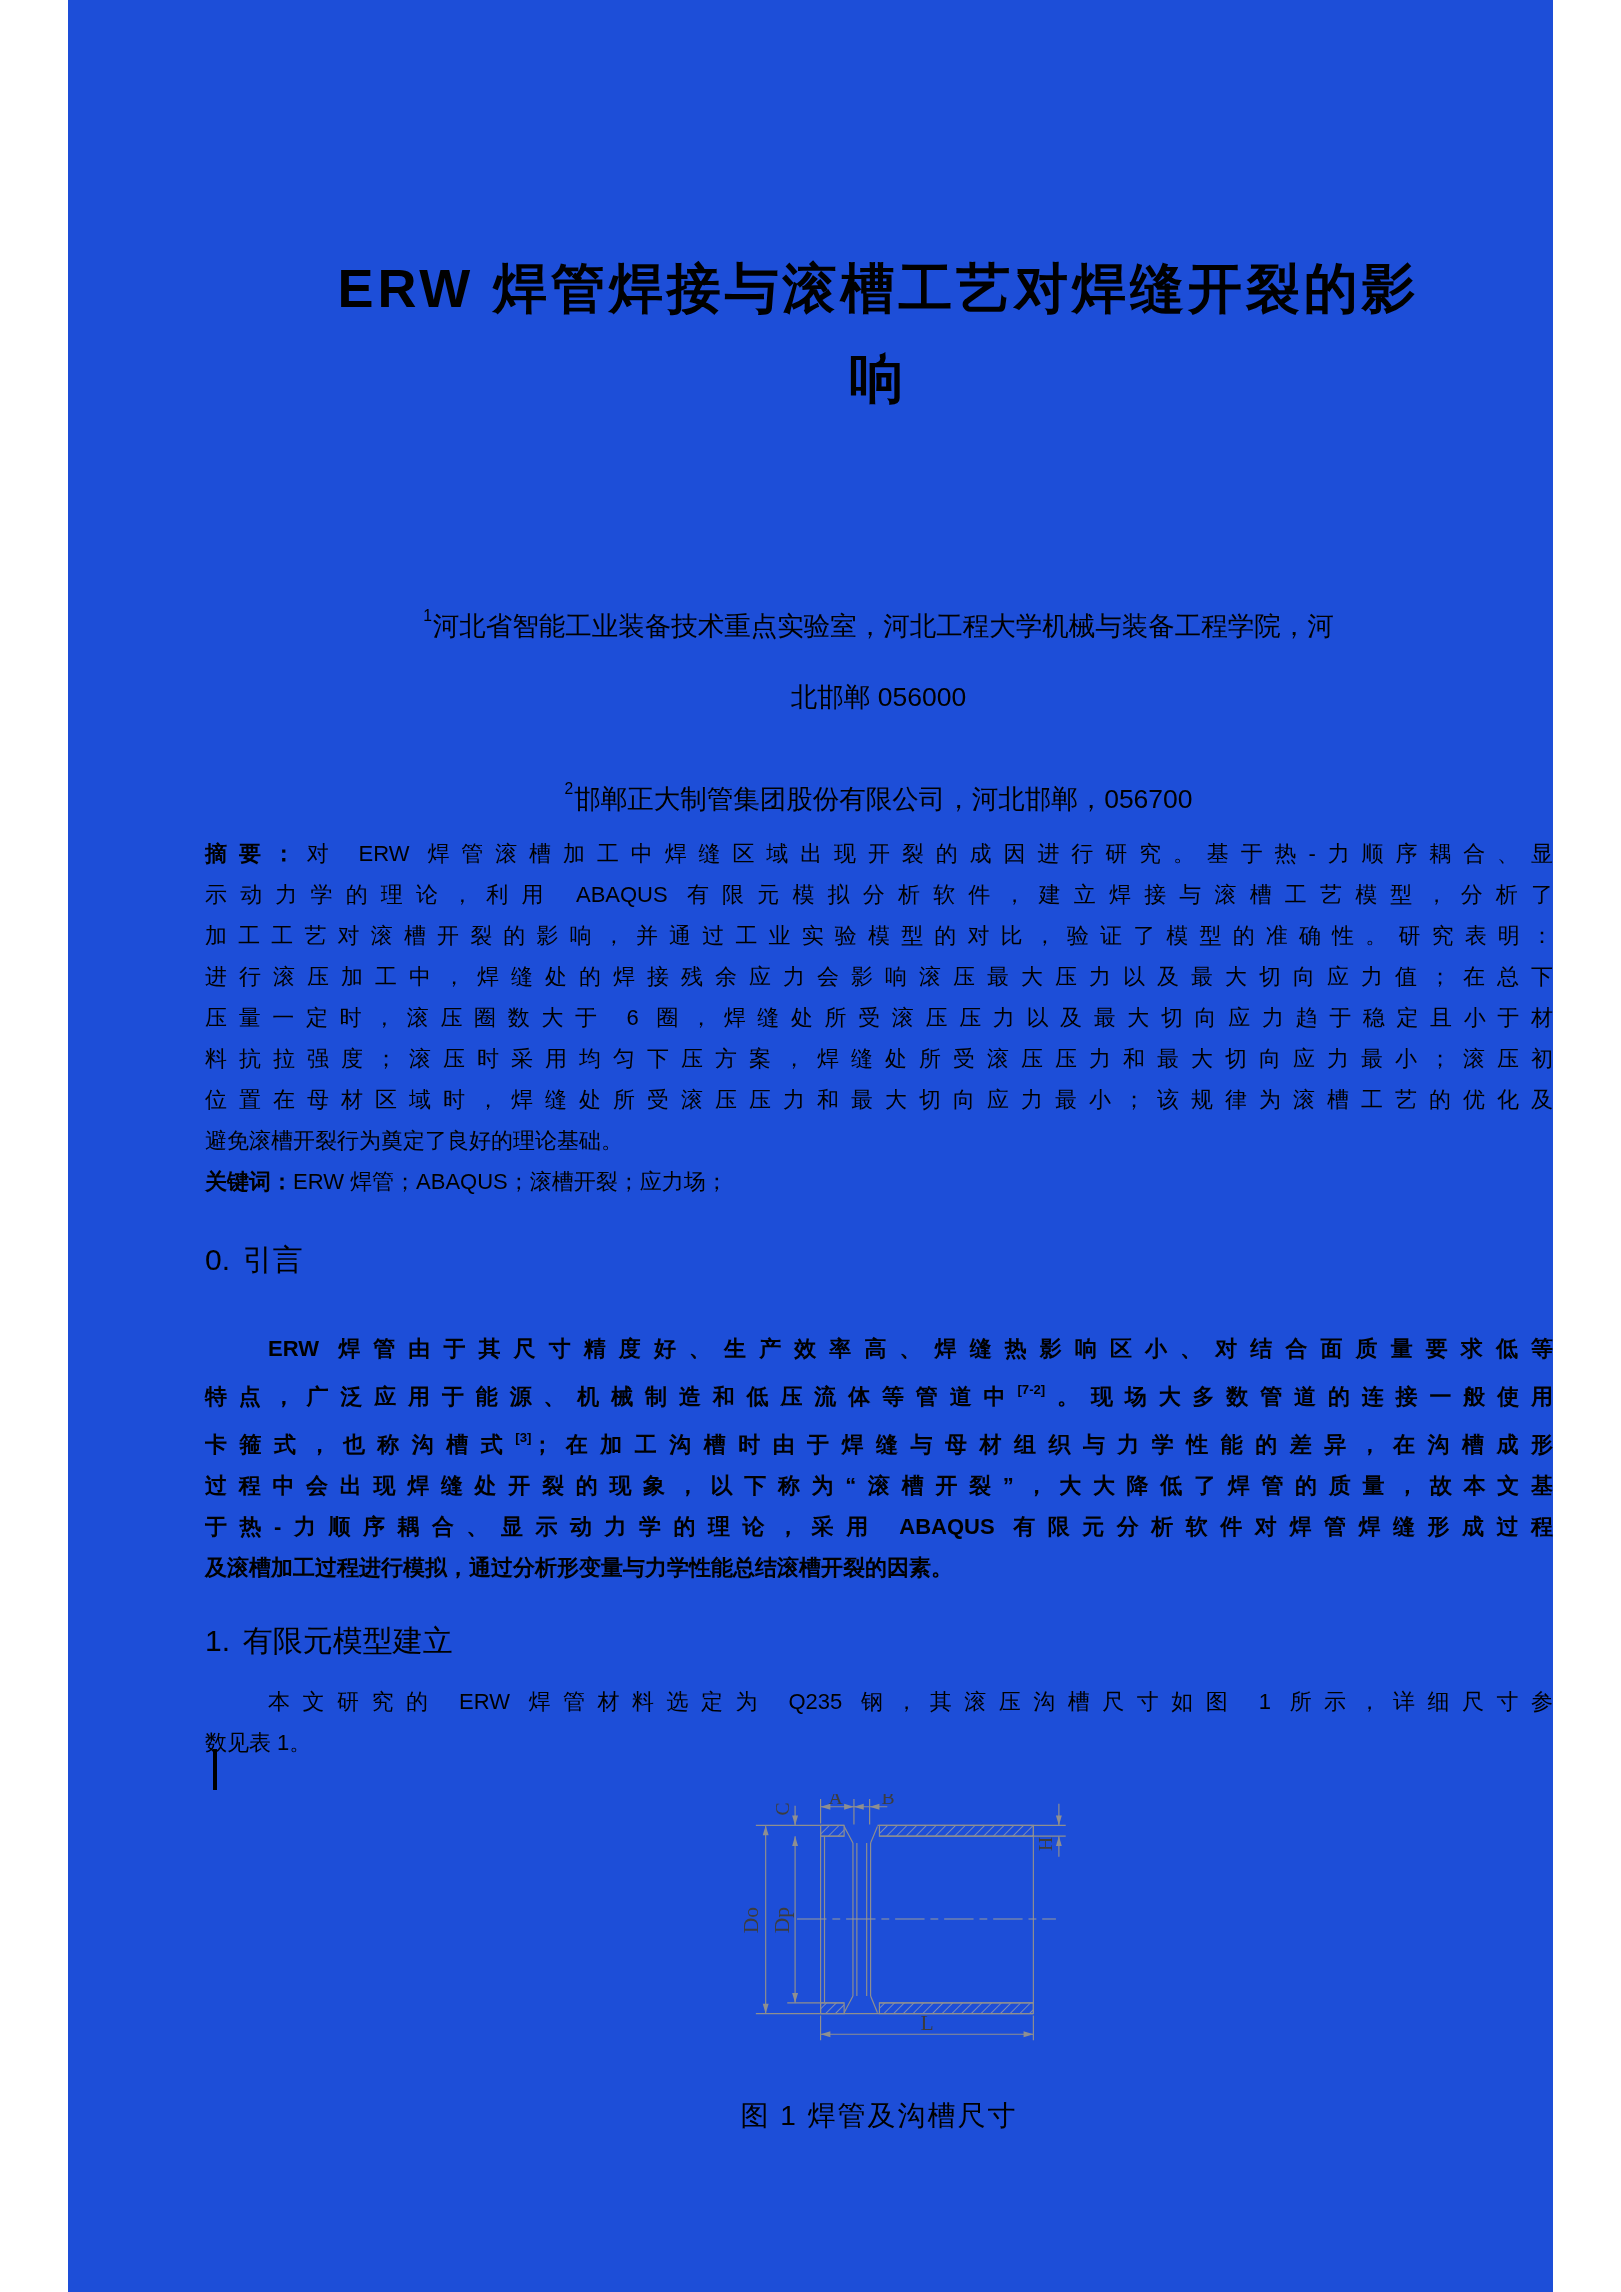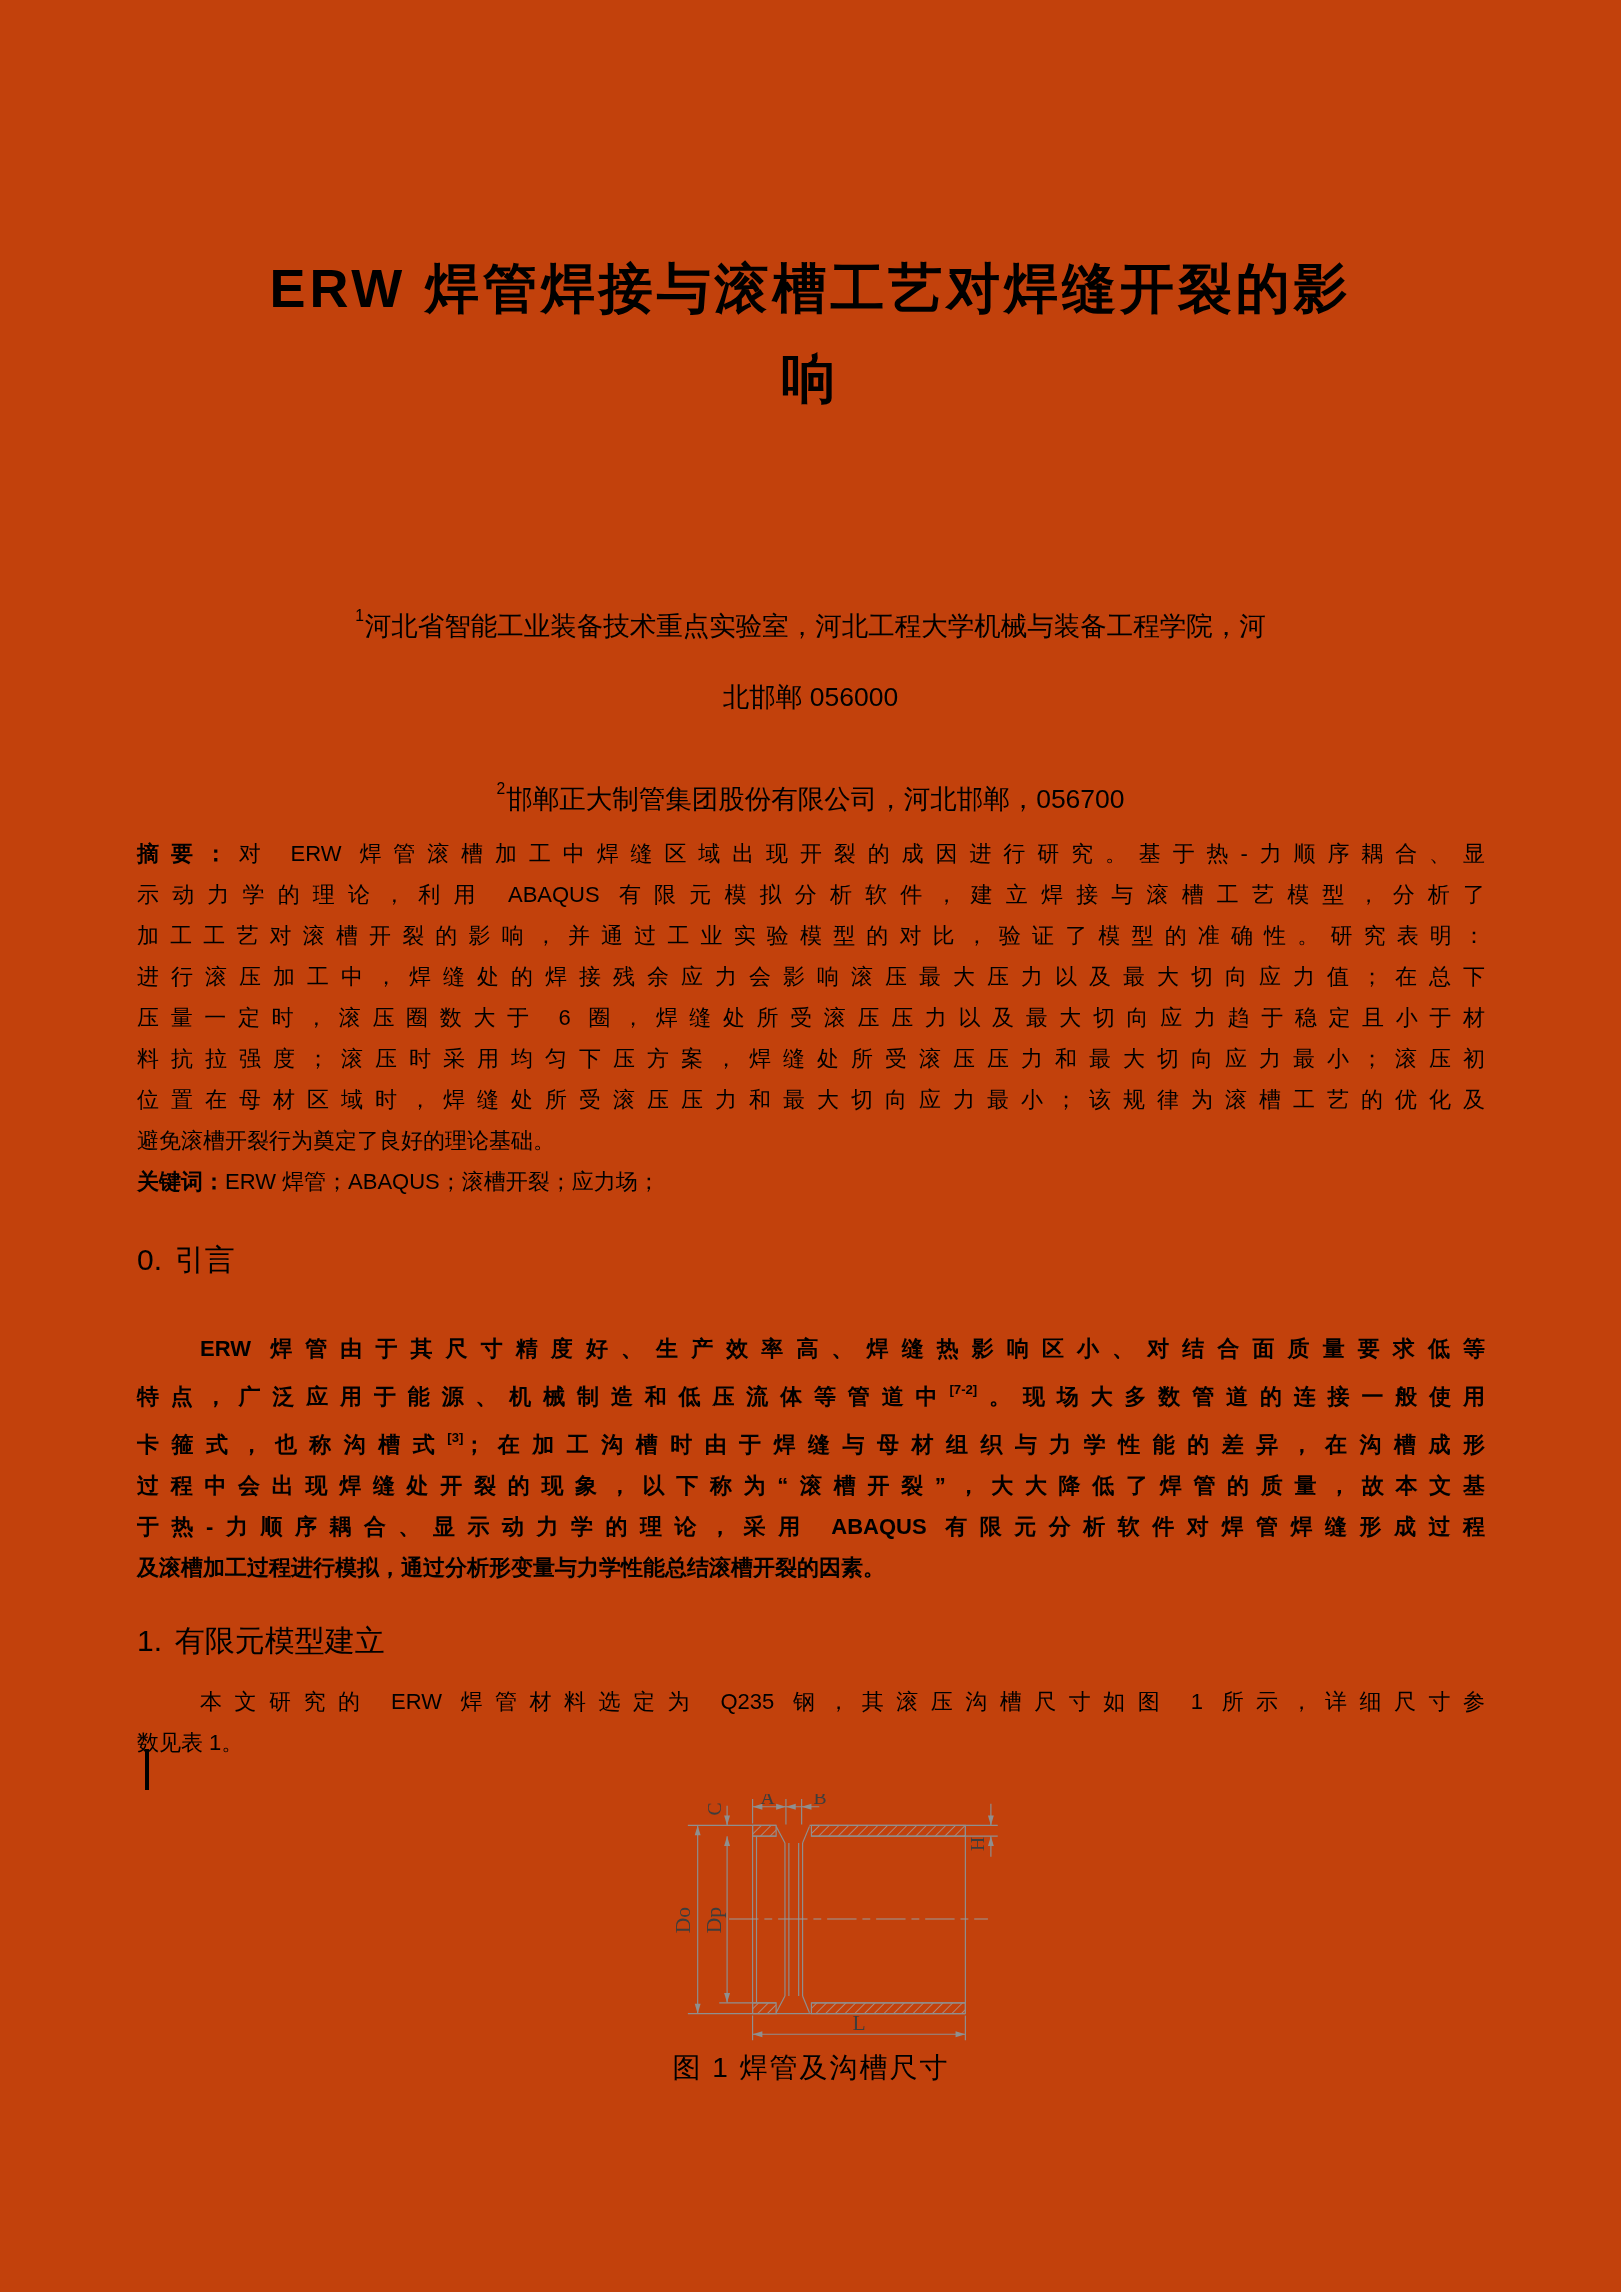--- a/index.html
+++ b/index.html
@@ -1,20 +1,20 @@
 <!DOCTYPE html>
 <html><head>
 <meta charset="utf-8">
 <style>
   html,body{margin:0;padding:0;background:#ffffff;}
   .page{
     position:relative;
-    width:1621px;height:2293px;
+    width:1485px;height:2293px;
     margin:0 auto;
-    background:#c2410c;
+    background:#1d4ed8;
     font-family:"Liberation Sans",sans-serif;
     color:#000000;
     overflow:hidden;
   }
   .abs{position:absolute;}
   .center{left:0;width:1621px;text-align:center;}
   .title-line{
     font-size:54px;font-weight:700;letter-spacing:3.9px;
     line-height:71px;color:#000;
   }
@@ -25,21 +25,21 @@
   .affil{font-size:26.5px;line-height:39px;color:#000;}
   sup.af{font-size:15.7px;vertical-align:13.7px;margin-right:1px;}
   .textblock{left:137px;width:1348px;font-size:22px;color:#000;}
   .tb-line{line-height:41px;white-space:nowrap;}
   .fill{white-space:normal;text-align:justify;text-align-last:justify;}
   .lbl{font-weight:700;}
   .indent{padding-left:63px;}
   sup.cit{font-size:13.2px;vertical-align:9.8px;}
   .heading{left:137px;font-size:30px;font-weight:500;color:#000;line-height:43px;}
   .heading .num{margin-right:12.7px;}
-  .caption{font-size:28px;letter-spacing:2px;color:#000;}
+  .caption{font-size:28px;letter-spacing:2px;color:#000;margin-top:48px;}
   .changebar{left:145px;top:1749px;width:3.9px;height:41px;background:#000;}
   .figwrap{left:627px;top:1794px;width:412px;height:253px;}
   svg text{font-family:"Liberation Serif",serif;fill:#3d3d3d;}
 </style>
 </head>
 <body>
 
 <div class="page">
 
   <div class="abs center title-line" style="top:253px;">ERW 焊管焊接与滚槽工艺对焊缝开裂的影</div>

